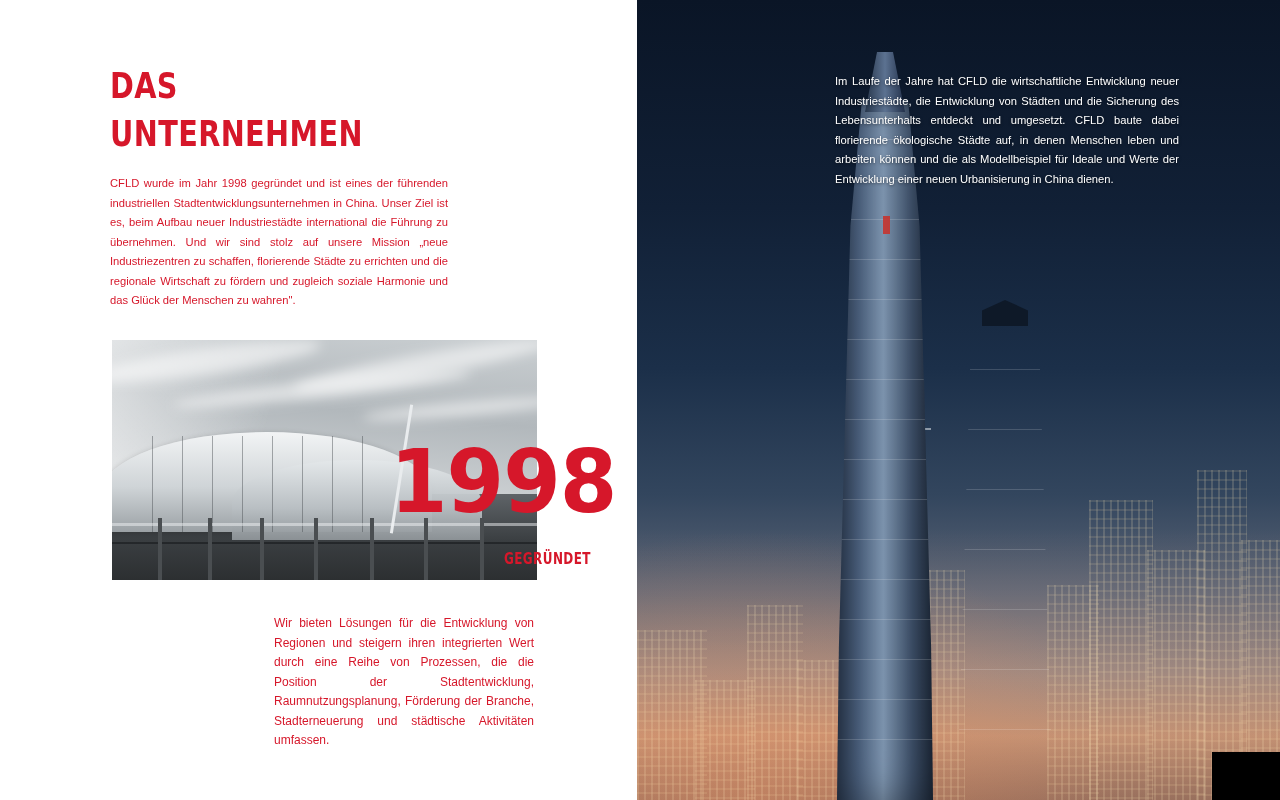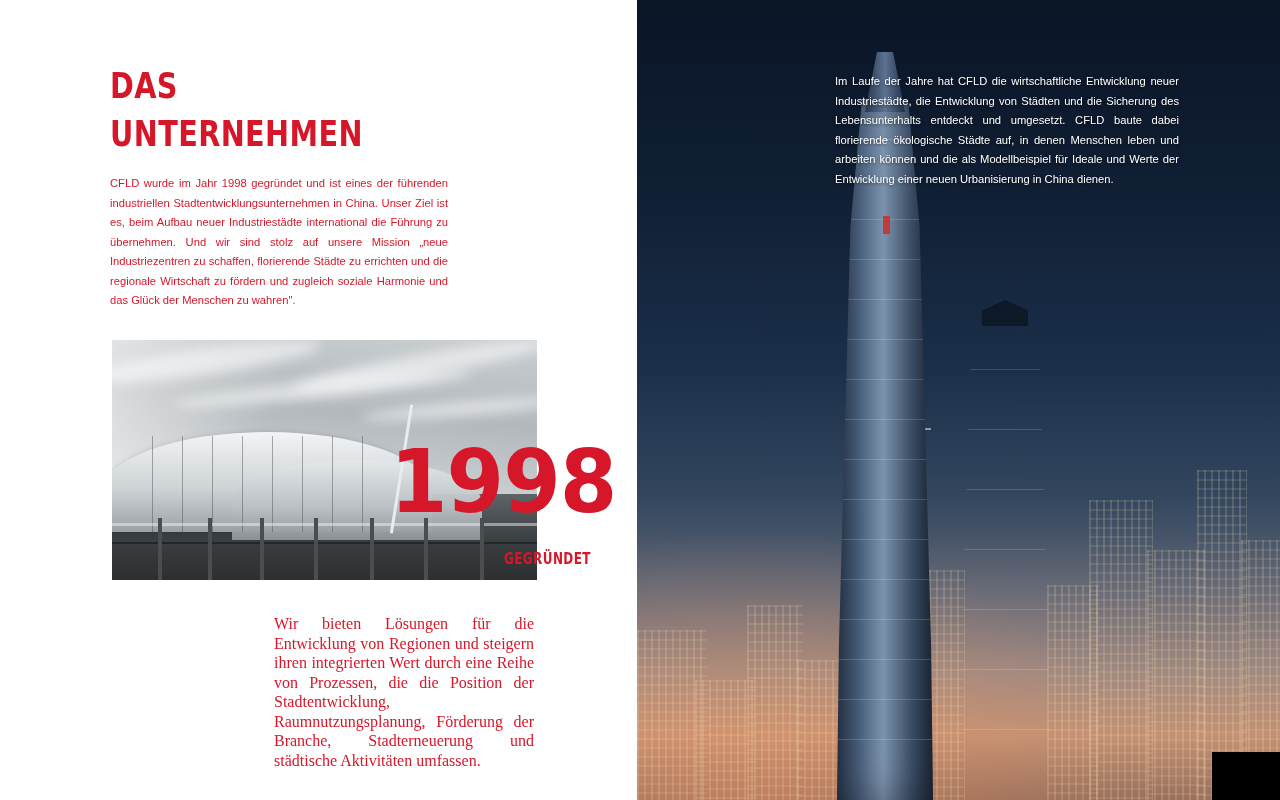--- a/index.html
+++ b/index.html
@@ -140,24 +140,23 @@
     transform:scaleX(0.8);
     transform-origin:left top;
     text-transform:uppercase;
   }
 
   .lower-text {
     position:absolute;
     left:274px; top:614px;
     width:260px;
     color:#d6172a;
-    font-size:16px;
+    font-size:12px;
     line-height:19.5px;
     text-align:justify;
-    font-family:Liberation Serif, serif;
   }
 
   
   .right {
     position:relative;
     width:643px; height:800px;
     flex:0 0 643px;
     overflow:hidden;
     background:#737373;
   }

